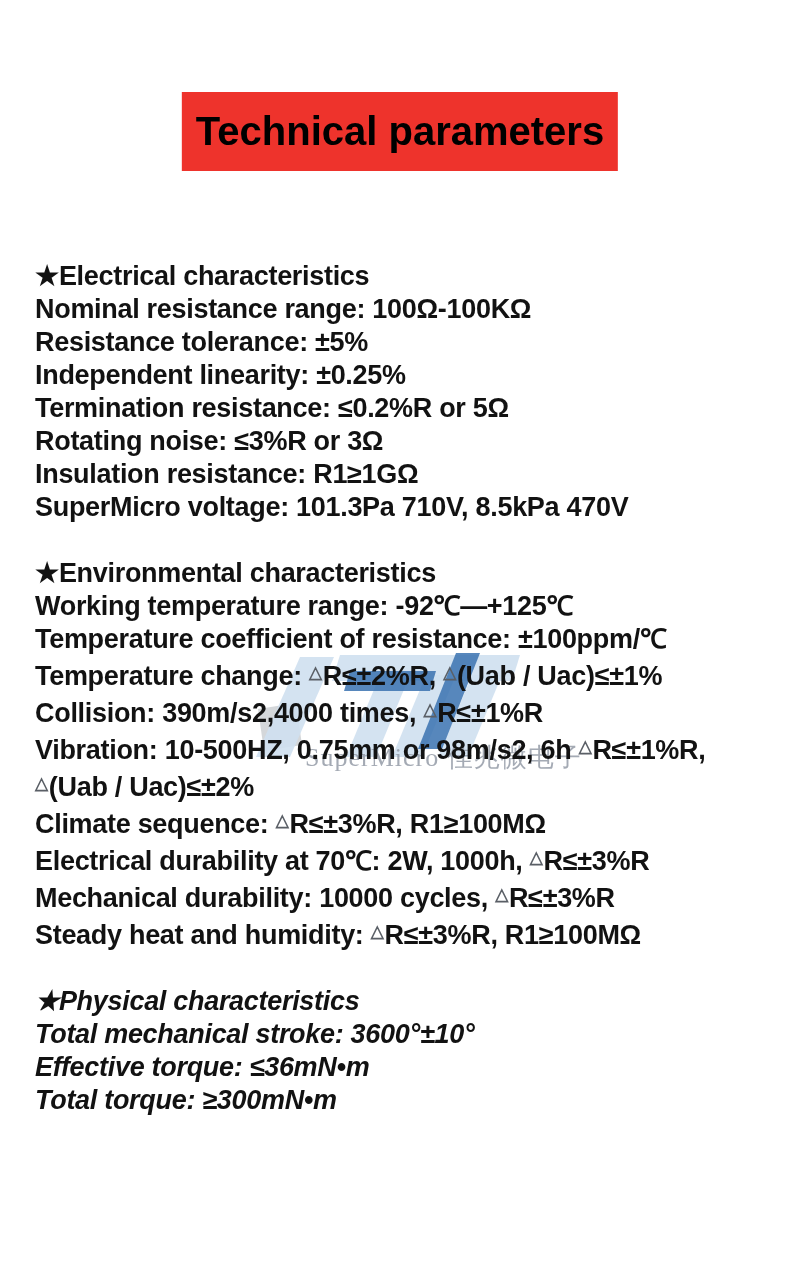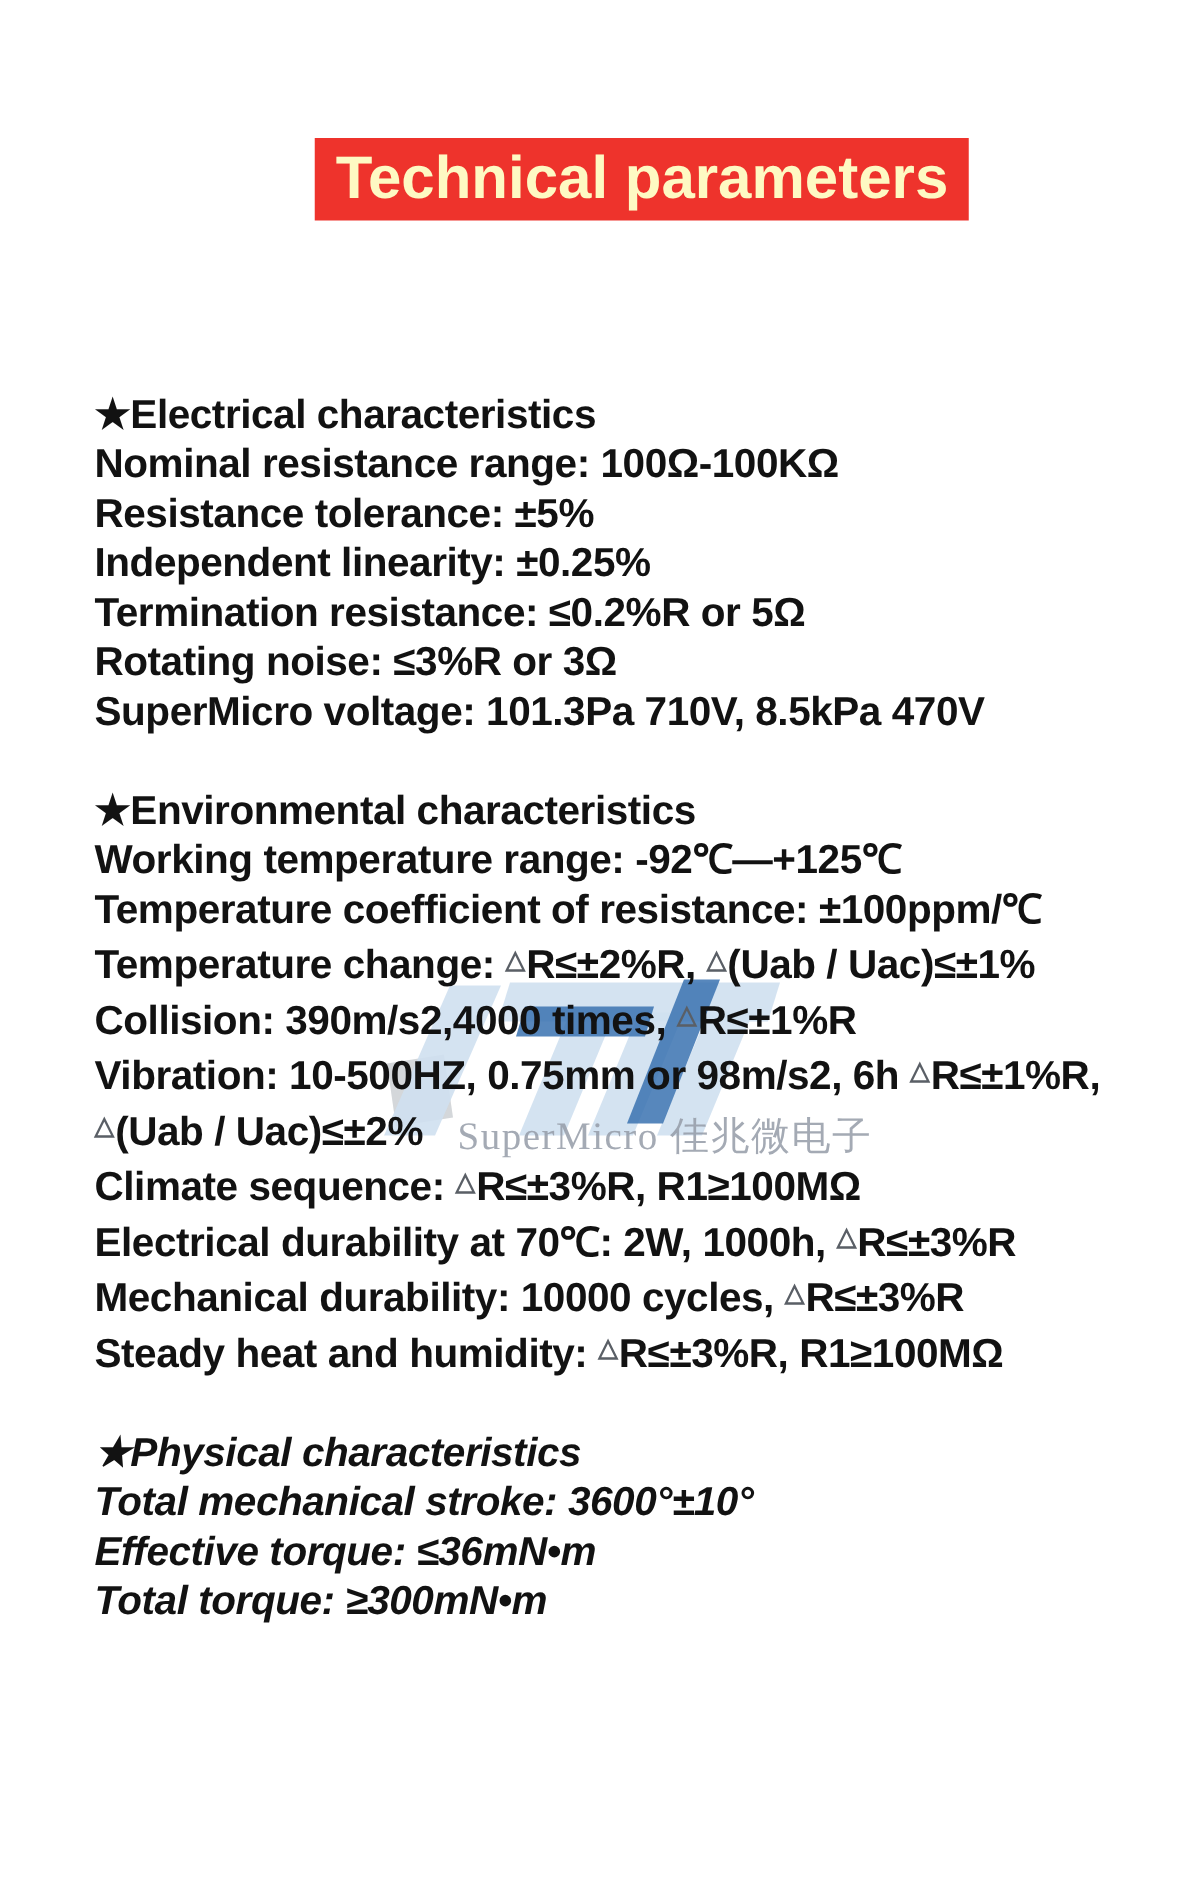--- a/index.html
+++ b/index.html
@@ -2,34 +2,33 @@
 <html><head>
 <meta charset="utf-8">
 <style>
   html, body { margin: 0; padding: 0; background: #ffffff; }
   body {
     width: 800px; height: 1269px; position: relative; overflow: hidden;
     font-family: "Liberation Sans", sans-serif;
   }
   .banner {
     position: absolute; top: 92px; left: 50%; transform: translateX(-50%);
-    height: 55px; line-height: 55px; padding: 0 14px;
-    background: #ee332c; color: #fef9c3;
+    height: 55px; line-height: 55px; padding: 12px 14px;
+    background: #ee332c; color: #000000;
     font-size: 40px; font-weight: bold; white-space: nowrap;
     letter-spacing: 0;
-    margin-left: 28px;
   }
   .content {
     position: absolute; top: 260px; left: 35px; right: 10px; z-index: 1;
   }
   .section { margin: 0 0 33px 0; }
   .section:last-child { margin-bottom: 0; font-style: italic; }
   .spec-line, .section-title {
     font-size: 27px; font-weight: bold; color: #121212;
-    line-height: 33px; white-space: nowrap; letter-spacing: -0.3px; margin-left: 28px;
+    line-height: 33px; white-space: nowrap; letter-spacing: -0.3px;
   }
   .tri {
     font-size: 17px; color: #5a5f66; font-weight: bold;
     vertical-align: 7px; margin-right: 1px;
   }
   .watermark {
     position: absolute; left: 248px; top: 645px; width: 300px; height: 130px;
     z-index: 0; pointer-events: none;
   }
   .watermark svg { position: absolute; left: 0; top: 0; }
@@ -64,20 +63,21 @@
 </div>
 
 <div class="content" id="sections">
     <div class="section">
       <div class="section-title">★Electrical characteristics</div>
       <div class="spec-line">Nominal resistance range: 100Ω-100KΩ</div>
       <div class="spec-line">Resistance tolerance: ±5%</div>
       <div class="spec-line">Independent linearity: ±0.25%</div>
       <div class="spec-line">Termination resistance: ≤0.2%R or 5Ω</div>
       <div class="spec-line">Rotating noise: ≤3%R or 3Ω</div>
+      <div class="spec-line">Insulation resistance: R1≥1GΩ</div>
       <div class="spec-line">SuperMicro voltage: 101.3Pa 710V, 8.5kPa 470V</div>
     </div>
     <div class="section">
       <div class="section-title">★Environmental characteristics</div>
       <div class="spec-line">Working temperature range: -92℃—+125℃</div>
       <div class="spec-line">Temperature coefficient of resistance: ±100ppm/℃</div>
       <div class="spec-line">Temperature change: <span class="tri">△</span>R≤±2%R, <span class="tri">△</span>(Uab / Uac)≤±1%</div>
       <div class="spec-line">Collision: 390m/s2,4000 times, <span class="tri">△</span>R≤±1%R</div>
       <div class="spec-line">Vibration: 10-500HZ, 0.75mm or 98m/s2, 6h <span class="tri">△</span>R≤±1%R,</div>
       <div class="spec-line"><span class="tri">△</span>(Uab / Uac)≤±2%</div>

